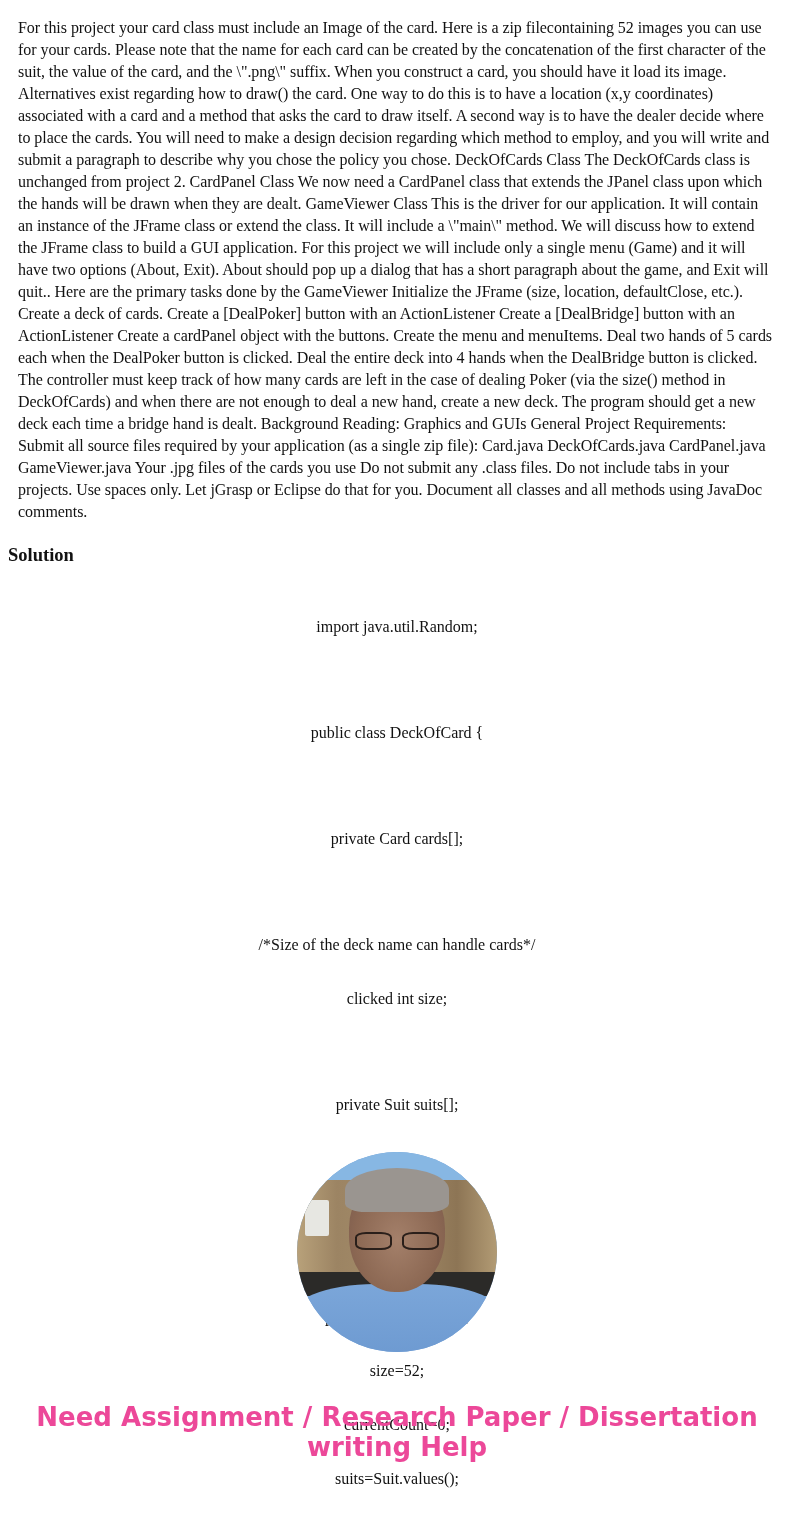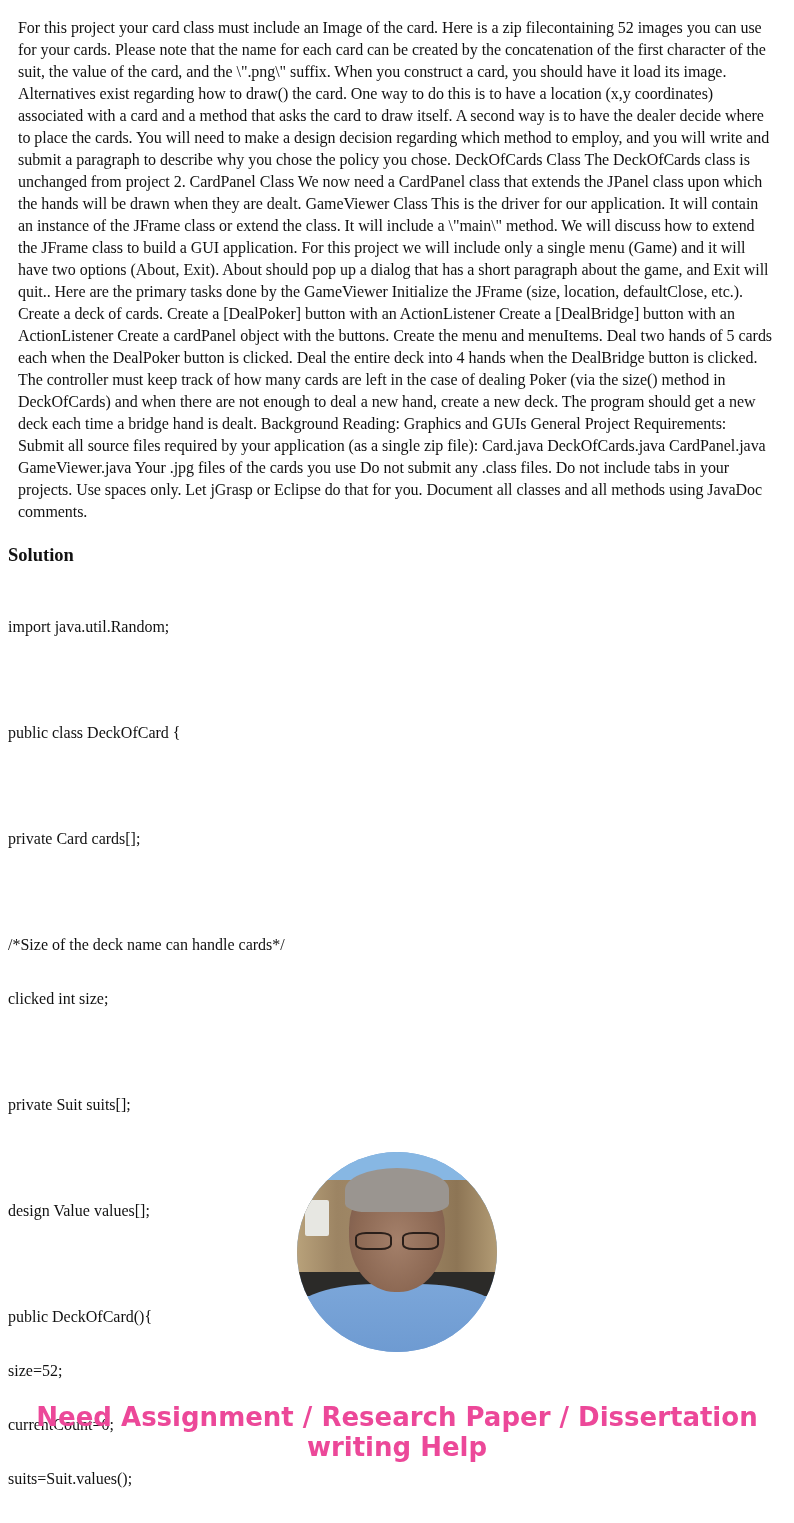--- a/index.html
+++ b/index.html
@@ -38,20 +38,21 @@
     .code-block {
       margin: 0;
     }
     .code-para {
       margin: 16px 0 0 0;
       white-space: pre-wrap;
     }
     .code-line {
       display: block;
       min-height: 18px;
+      text-align: center;
     }
     .promo {
       position: absolute;
       left: 0;
       width: 794px;
       top: 1152px;
       text-align: center;
     }
     .avatar {
       width: 200px;

